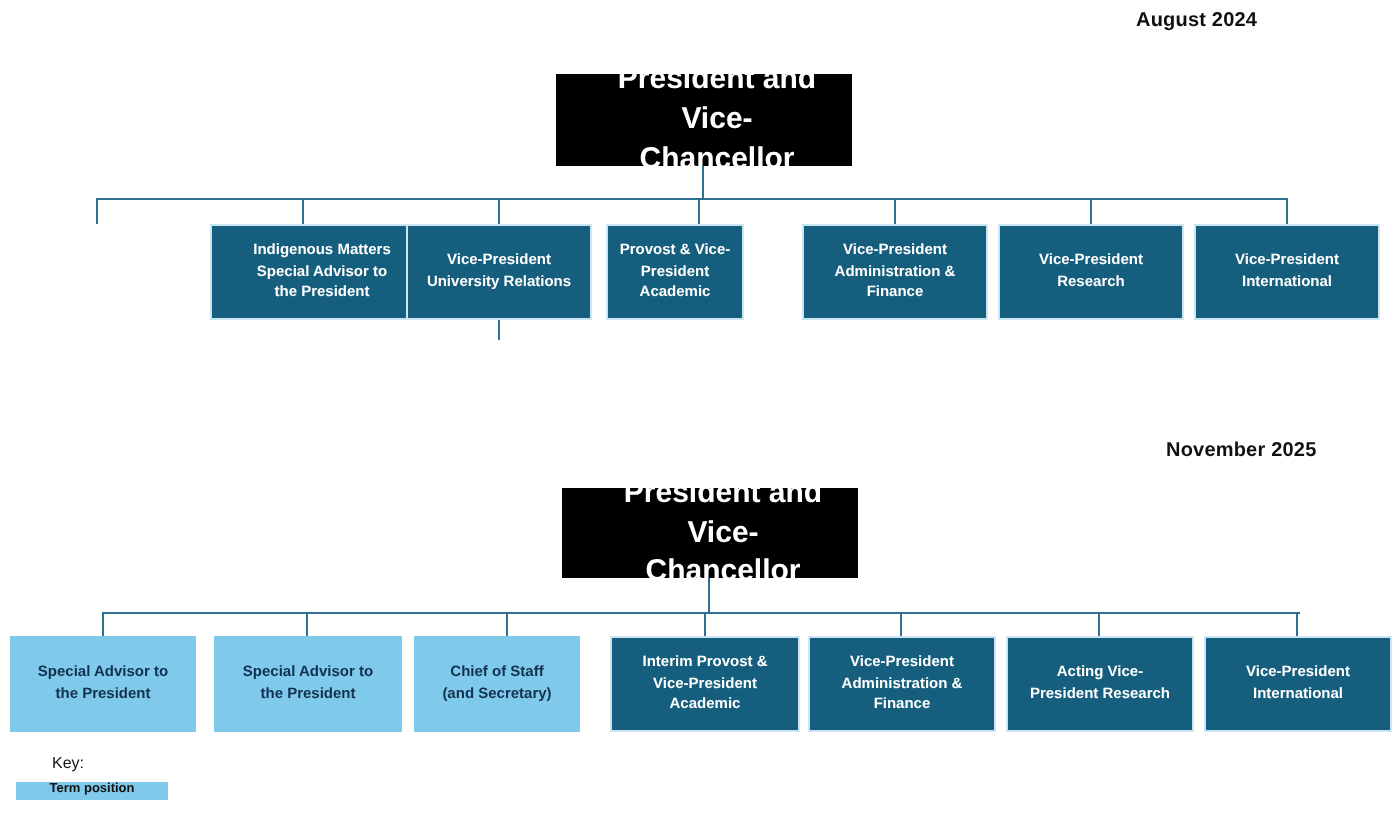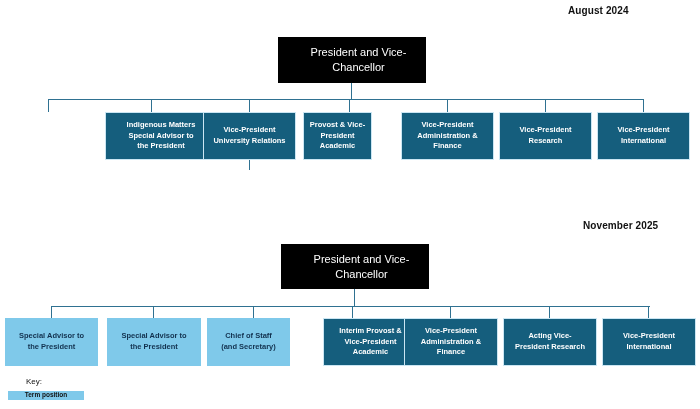--- a/index.html
+++ b/index.html
@@ -11,21 +11,21 @@
     white-space:nowrap; letter-spacing:0.1px;
   }
   .node{
     position:absolute; box-sizing:border-box;
     display:flex; align-items:center; justify-content:center;
     text-align:center; white-space:pre-line;
     padding:2px 3px;
   }
   .root-node{
     background:var(--president-bg); color:#ffffff;
-    font-size:11px; font-weight:400; line-height:1.32;padding-left:16px;
+    font-size:15px; font-weight:700; line-height:1.32;padding-left:16px;
   }
   .dark-node{
     background:var(--dark-bg); color:var(--dark-text);
     border:1px solid var(--dark-border);
     font-size:7.5px; font-weight:600; line-height:1.42;
   }
   .light-node{
     background:var(--light-bg); color:var(--light-text);
     font-size:7.5px; font-weight:600; line-height:1.42;
   }
@@ -87,21 +87,21 @@
     <div class="connector" style="left: 51px; top: 306px; width: 1px; height: 12px;"></div>
     <div class="node light-node" style="left: 5px; top: 318px; width: 93px; height: 48px;">Special Advisor to
 the President</div>
     <div class="connector" style="left: 153px; top: 306px; width: 1px; height: 12px;"></div>
     <div class="node light-node" style="left: 107px; top: 318px; width: 94px; height: 48px;">Special Advisor to
 the President</div>
     <div class="connector" style="left: 253px; top: 306px; width: 1px; height: 12px;"></div>
     <div class="node light-node" style="left: 207px; top: 318px; width: 83px; height: 48px;">Chief of Staff
 (and Secretary)</div>
     <div class="connector" style="left: 352px; top: 306px; width: 1px; height: 12px;"></div>
-    <div class="node dark-node" style="left: 323px; top: 318px; width: 95px; height: 48px;">Interim Provost &amp;
+    <div class="node dark-node" style="left: 305px; top: 318px; width: 95px; height: 48px;">Interim Provost &amp;
 Vice-President
 Academic</div>
     <div class="connector" style="left: 450px; top: 306px; width: 1px; height: 12px;"></div>
     <div class="node dark-node" style="left: 404px; top: 318px; width: 94px; height: 48px;">Vice-President
 Administration &amp;
 Finance</div>
     <div class="connector" style="left: 549px; top: 306px; width: 1px; height: 12px;"></div>
     <div class="node dark-node" style="left: 503px; top: 318px; width: 94px; height: 48px;">Acting Vice-
 President Research</div>
     <div class="connector" style="left: 648px; top: 306px; width: 1px; height: 12px;"></div>

